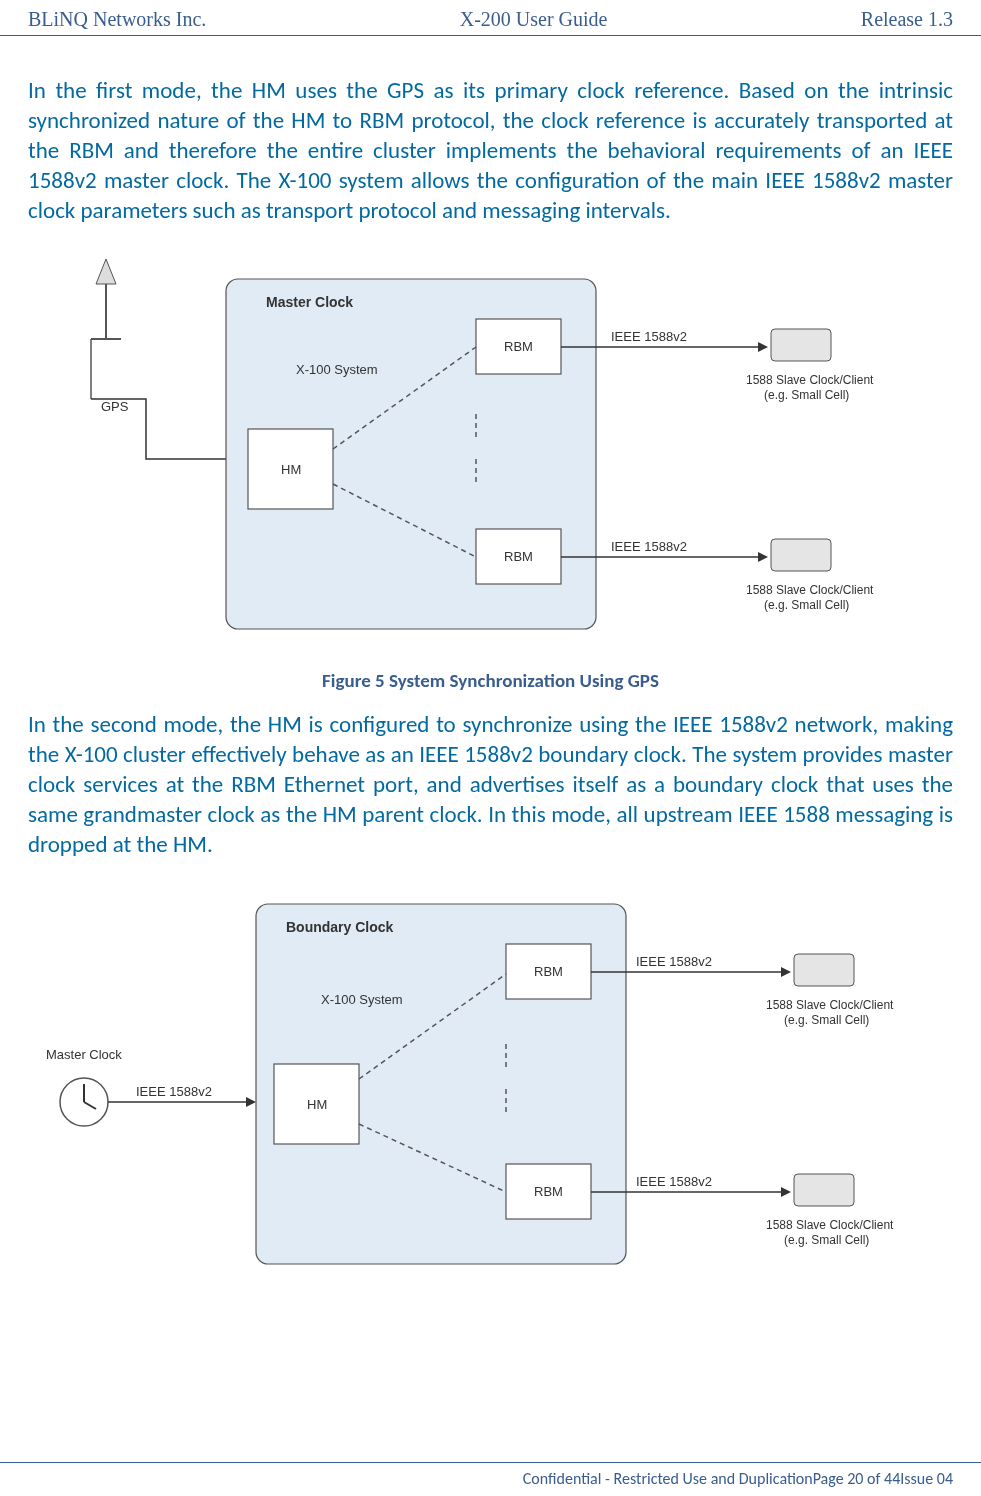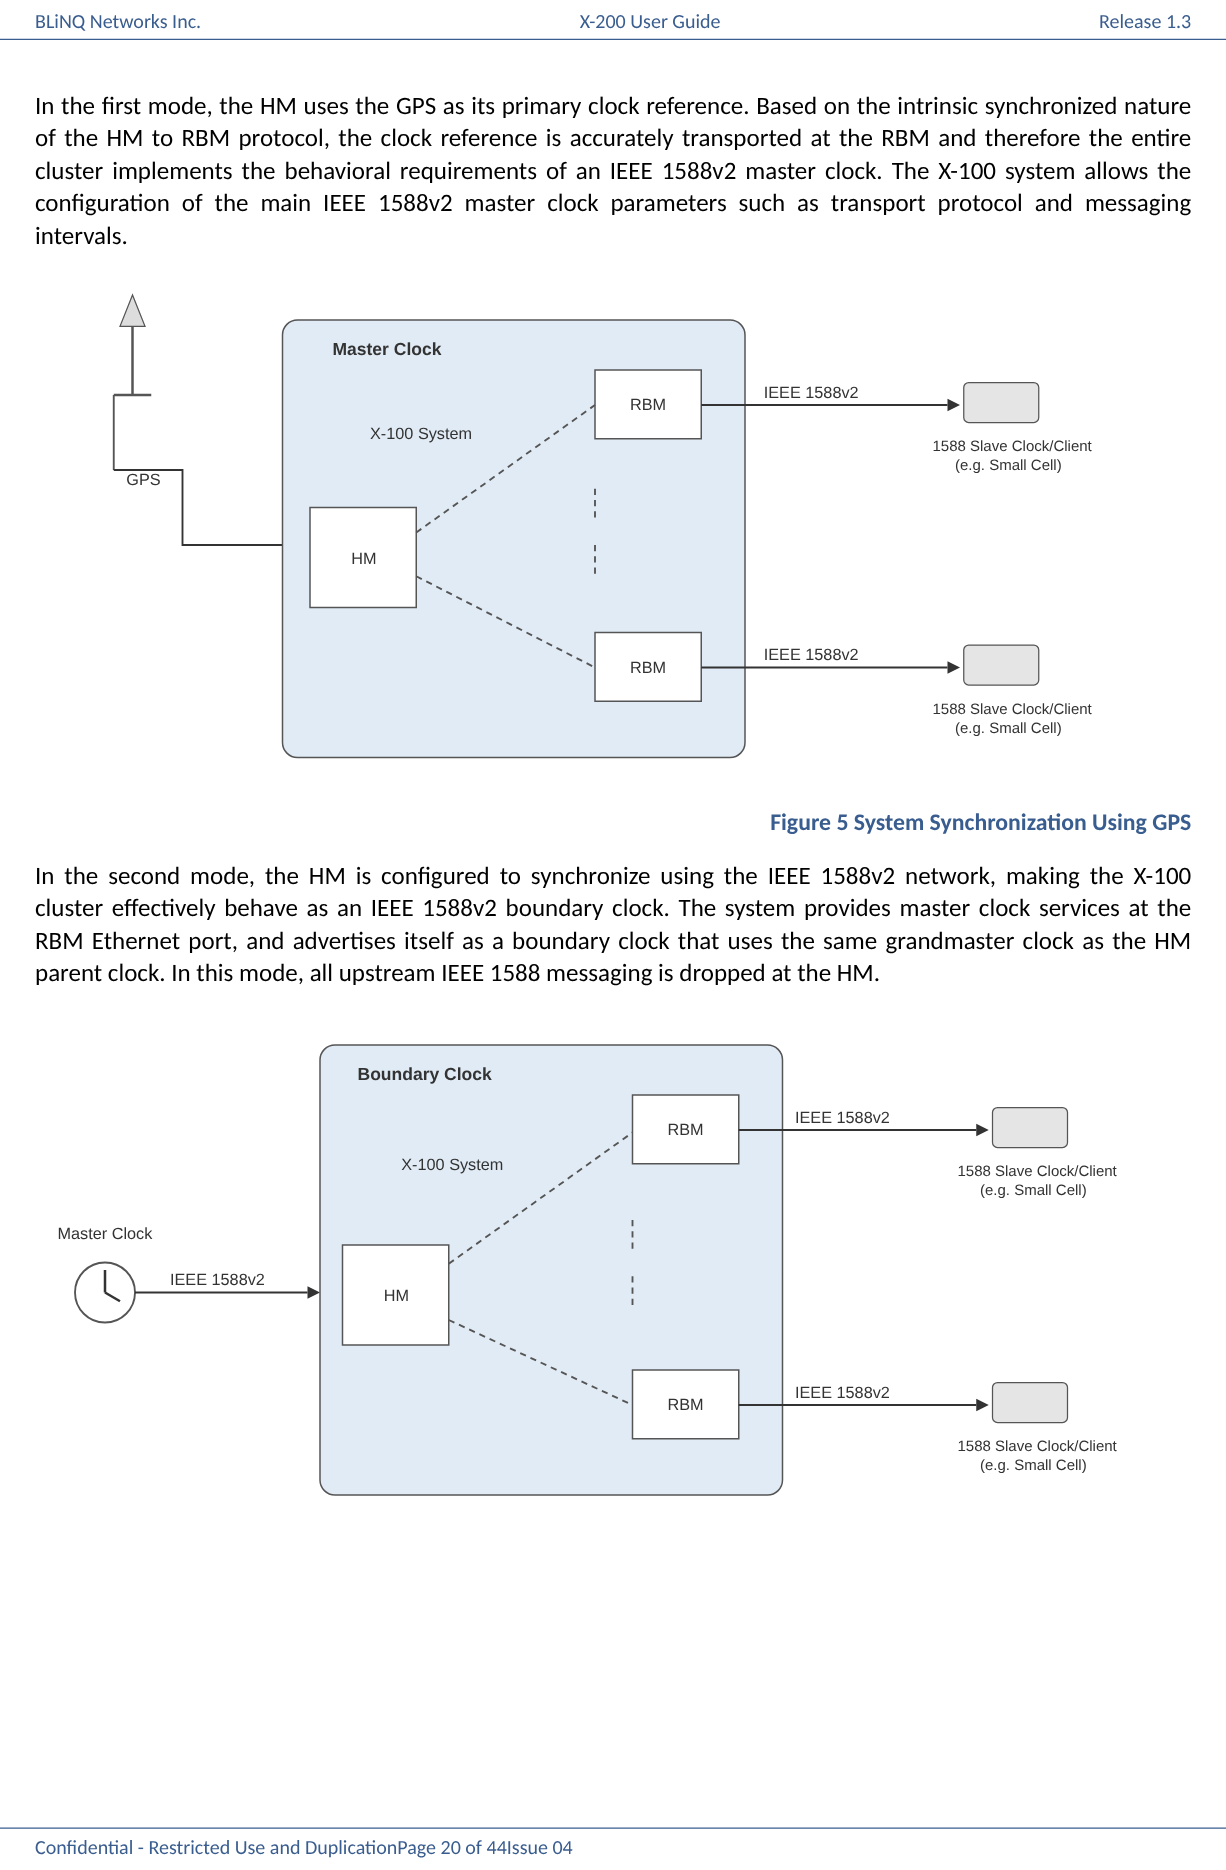--- a/index.html
+++ b/index.html
@@ -1,22 +1,22 @@
 <!DOCTYPE html>
 <html><head>
   <meta charset="utf-8">
   <style>
     * { box-sizing: border-box; margin: 0; padding: 0; }
     body { width: 981px; height: 1496px; background: #fff; font-family: Calibri, Arial, sans-serif; color: #333; position: relative; }
-    .header { display: flex; justify-content: space-between; padding: 8px 28px 4px; color: #3a5d8f; font-size: 16px; border-bottom: 1.5px solid #3a5d8f; }
+    .header { display: flex; justify-content: space-between; padding: 8px 28px 4px; color: #3a5d8f; font-size: 20px; border-bottom: 1.5px solid #3a5d8f; font-family: Liberation Serif, serif; }
     .content { padding: 40px 28px 10px; }
-    .para { font-size: 20px; line-height: 1.3; text-align: justify; color: #000000; margin-bottom: 24px; }
+    .para { font-size: 23px; line-height: 1.3; text-align: justify; color: #0369a1; margin-bottom: 24px; }
     .fig-wrap { text-align: center; margin: 10px 0 16px; }
-    .caption { color: #3a5d8f; font-weight: 700; font-size: 19px; text-align: right; margin: 10px 0 18px; }
-    .footer { position: absolute; bottom: 8px; left: 0; right: 0; display: flex; justify-content: flex-start; padding: 6px 28px 0; color: #3a5d8f; font-size: 16px; border-top: 1.5px solid #3a5d8f; }
+    .caption { color: #3a5d8f; font-weight: 700; font-size: 19px; text-align: center; margin: 10px 0 18px; }
+    .footer { position: absolute; bottom: 8px; left: 0; right: 0; display: flex; justify-content: flex-end; padding: 6px 28px 0; color: #3a5d8f; font-size: 16px; border-top: 1.5px solid #3a5d8f; }
     .bold { font-weight: 400; }
     svg .cloud { fill: #e1ebf5; stroke: #555; stroke-width: 1.2; }
     svg .box { fill: #fff; stroke: #555; stroke-width: 1.2; }
     svg .lbl { font: 13px Arial, sans-serif; fill: #333; }
     svg .lbl-b { font: bold 14px Arial, sans-serif; fill: #333; }
     svg .cap { font: 12px Arial, sans-serif; fill: #333; }
     svg .dash { stroke: #555; stroke-width: 1.5; stroke-dasharray: 5 4; fill: none; }
     svg .solid { stroke: #333; stroke-width: 1.5; fill: none; }
   </style>
 </head>

